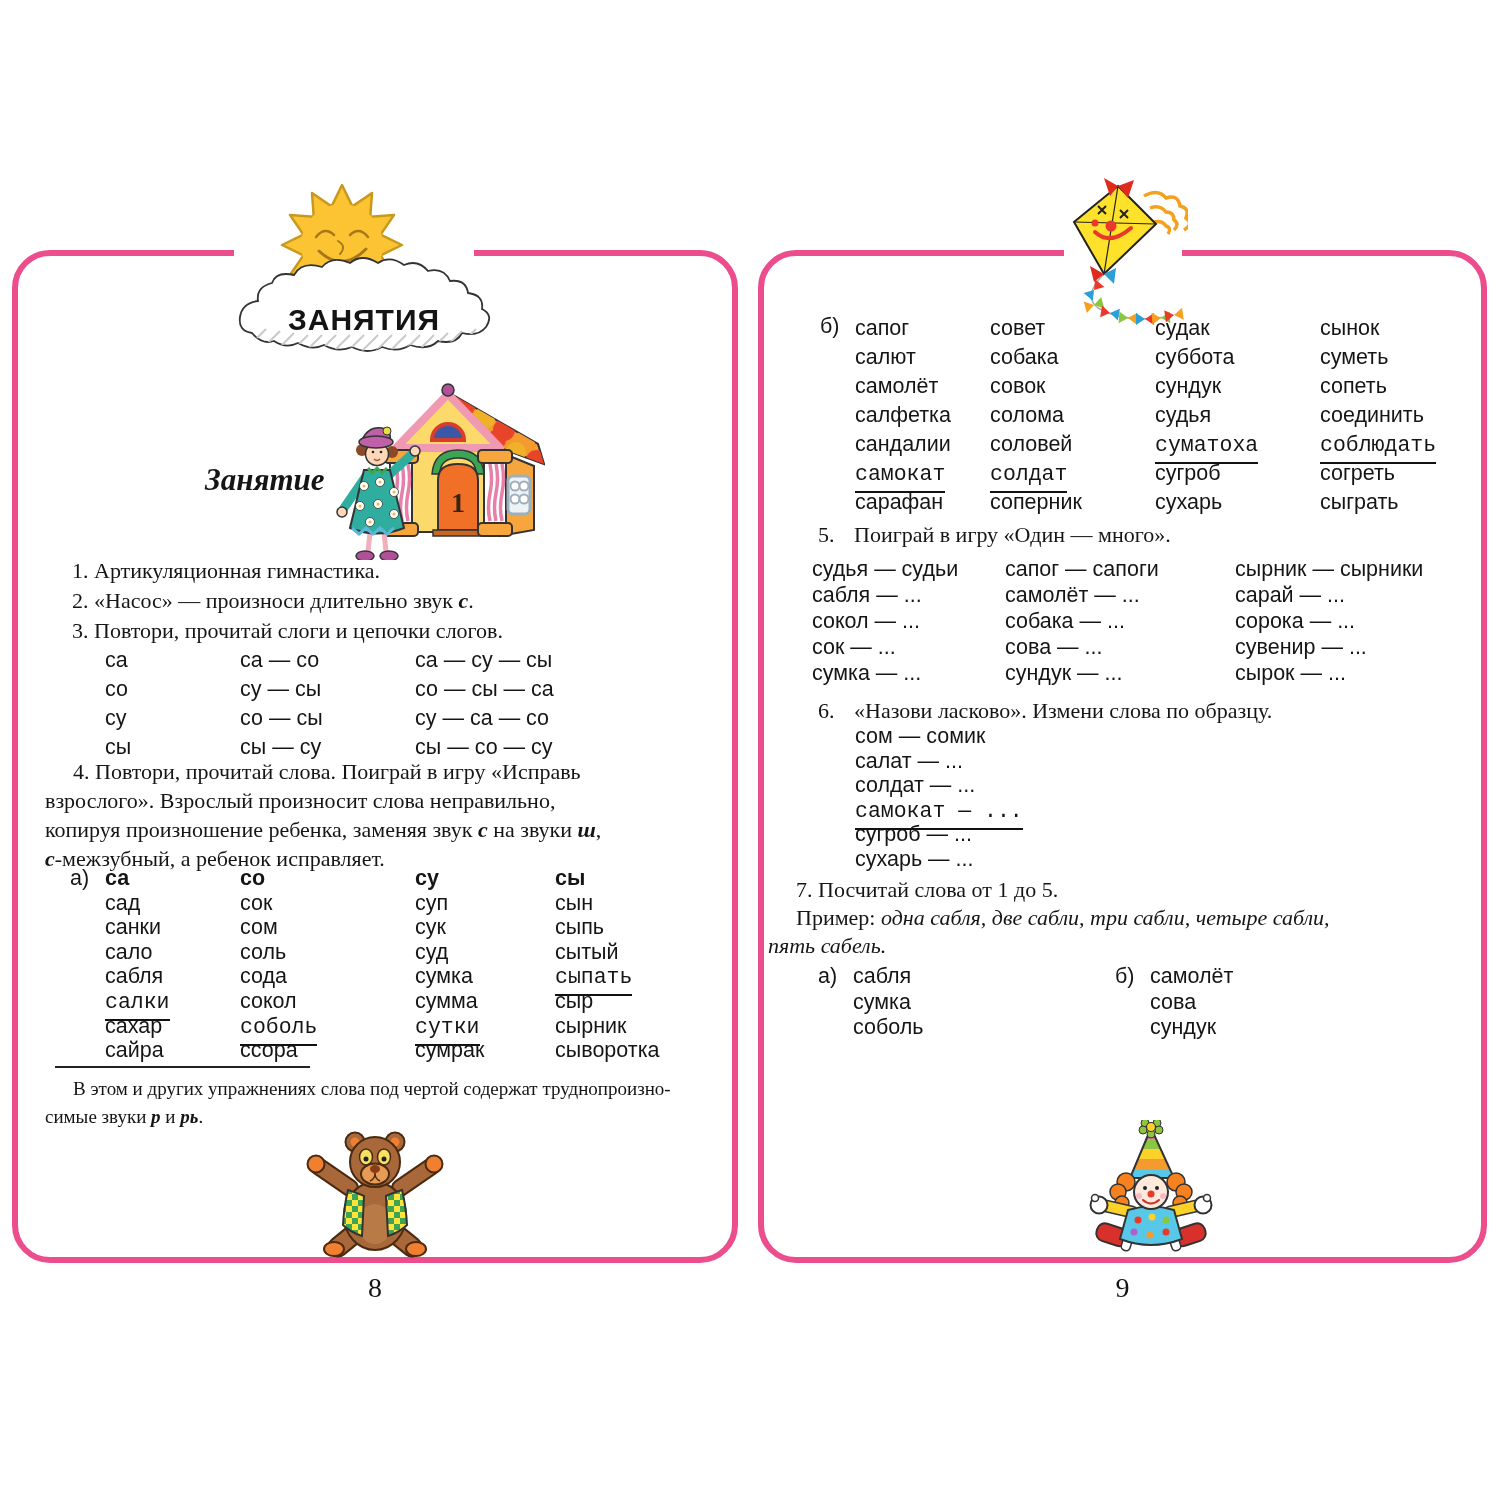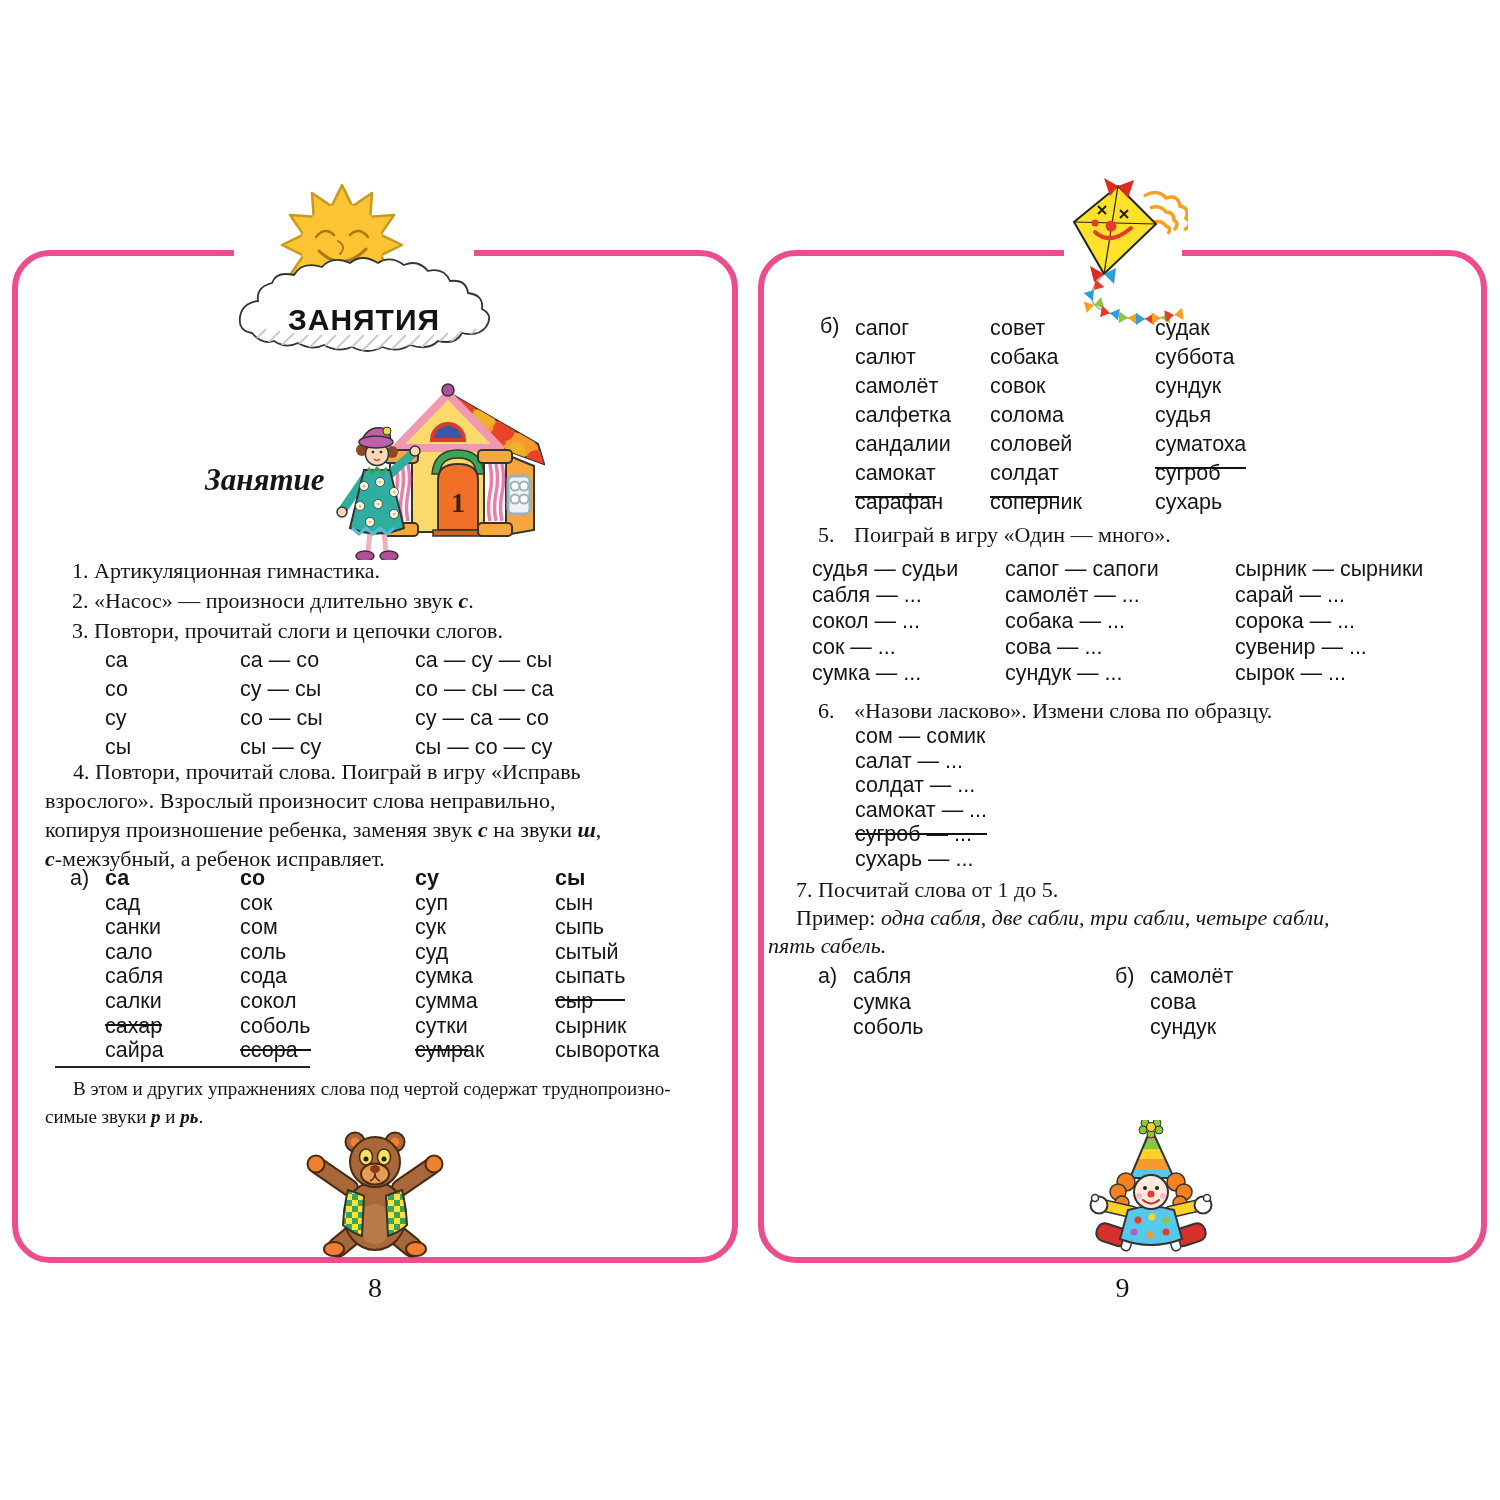--- a/index.html
+++ b/index.html
@@ -20,21 +20,21 @@
   #instr{left:72px;top:556px;line-height:30px;}
   #syl{left:105px;top:646px;line-height:29px;}
   .syl-row span{display:inline-block;}
   .syl-c1{width:135px;} .syl-c2{width:175px;}
   #ex4{left:45px;top:757px;line-height:29px;width:670px;}
   .wordgrid{display:flex;align-items:flex-start;}
   .wg-label{width:35px;flex:0 0 auto;}
   .cols{display:flex;align-items:flex-end;}
   .wrow,.whdr{white-space:nowrap;}
   .whdr{font-weight:700;}
-  .uline{border-bottom:2.5px solid #111;padding-bottom:11px;}
+  .uline{border-bottom:2.5px solid #111;padding-bottom:5px;font-family:Liberation Mono, monospace;}
   #grid-a{left:70px;top:866px;}
   #grid-a .wrow,#grid-a .whdr{height:24.6px;line-height:24.6px;}
   #grid-a .c1{width:135px;} #grid-a .c2{width:175px;} #grid-a .c3{width:140px;}
   #fn-rule{left:55px;top:1066px;width:255px;height:2px;background:#222;}
   #footnote{left:45px;top:1075px;font-size:19px;line-height:28px;}
   .pagenum{font-size:28px;text-align:center;z-index:3;position:absolute;top:1272px;}
   #pg-left-num{left:12px;width:726px;}
   #pg-right-num{left:758px;width:729px;}
   #grid-b{left:820px;top:314px;}
   #grid-b .wrow{height:29px;line-height:29px;}
@@ -161,20 +161,29 @@
           <div class="wrow"><span>соперник</span></div>
         </div>
         <div class="wcol c3">
           <div class="wrow"><span>судак</span></div>
           <div class="wrow"><span>суббота</span></div>
           <div class="wrow"><span>сундук</span></div>
           <div class="wrow"><span>судья</span></div>
           <div class="wrow"><span class="uline">суматоха</span></div>
           <div class="wrow"><span>сугроб</span></div>
           <div class="wrow"><span>сухарь</span></div>
+        </div>
+        <div class="wcol c4">
+          <div class="wrow"><span>сынок</span></div>
+          <div class="wrow"><span>суметь</span></div>
+          <div class="wrow"><span>сопеть</span></div>
+          <div class="wrow"><span>соединить</span></div>
+          <div class="wrow"><span class="uline">соблюдать</span></div>
+          <div class="wrow"><span>согреть</span></div>
+          <div class="wrow"><span>сыграть</span></div>
         </div>
       </div>
   </div>
 
   <div class="abs serif exhead" id="ex5-head">
     <span class="num">5.</span><span>Поиграй в игру «Один — много».</span>
   </div>
   <div class="abs sans cols" id="ex5">
       <div class="wcol c1">
         <div class="wrow"><span>судья — судьи</span></div>

